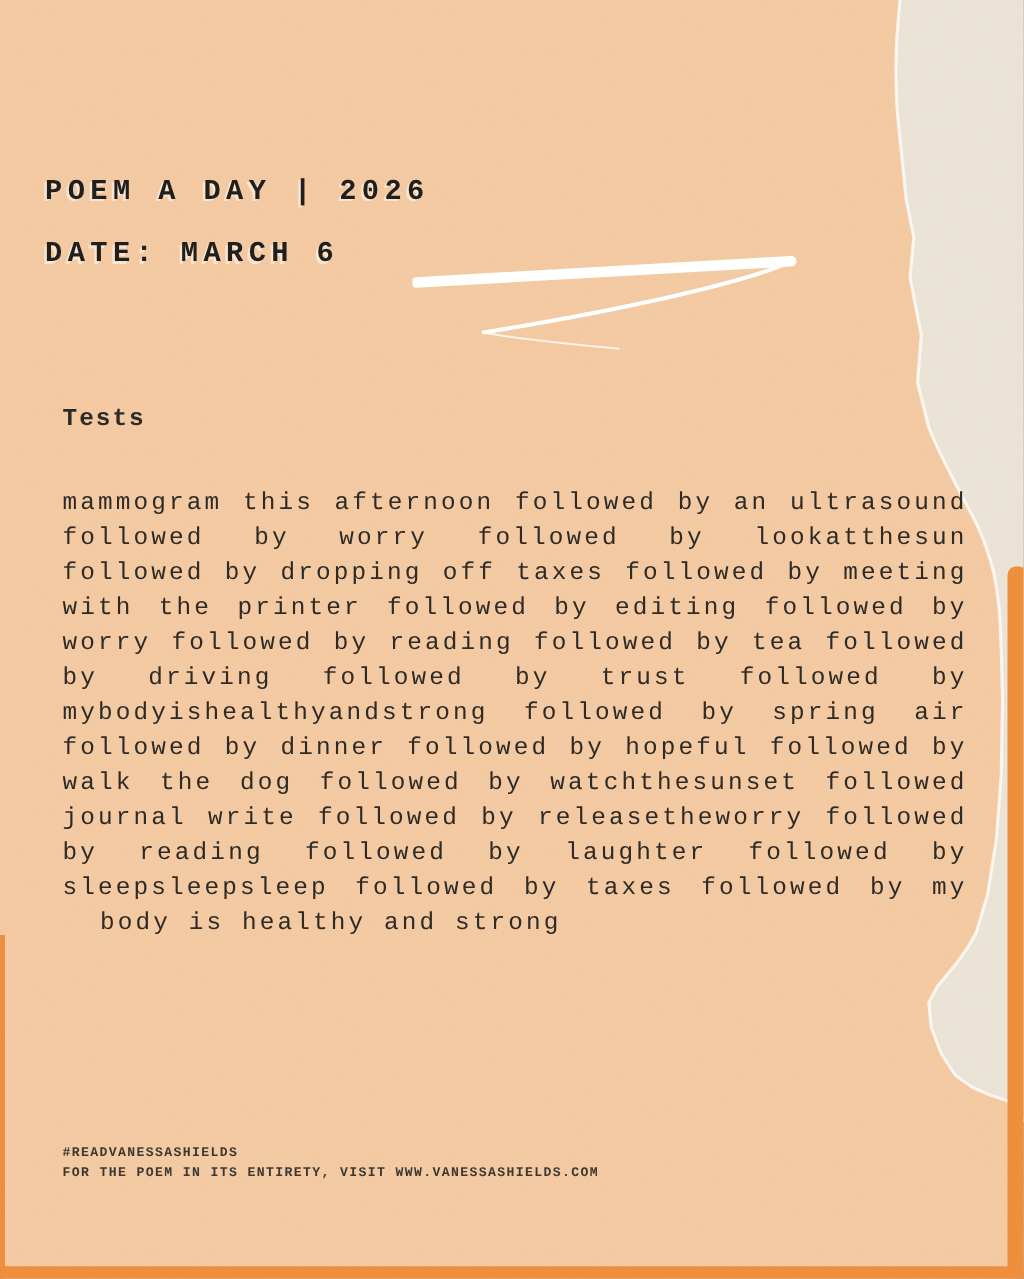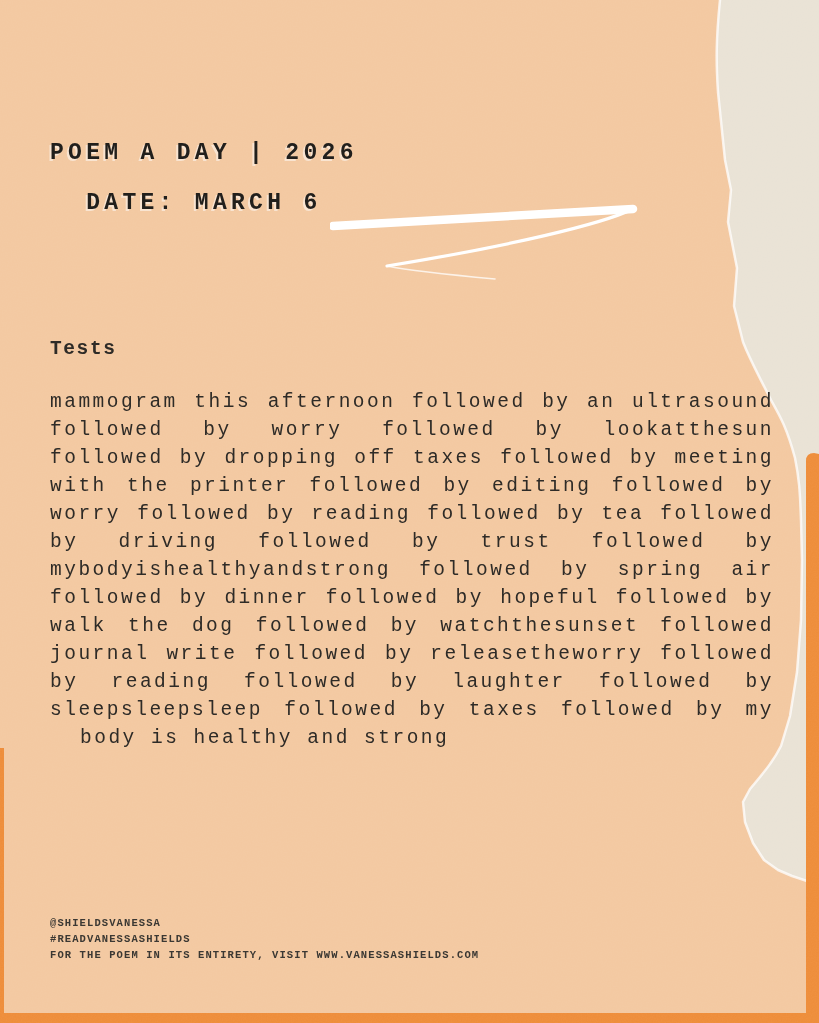--- a/index.html
+++ b/index.html
@@ -15,37 +15,37 @@
     position:relative;
     width:819px;height:1023px;
     margin:0 auto;
     overflow:hidden;
     background:var(--bg);
     font-family:"Liberation Mono","DejaVu Sans Mono",monospace;
   }
   .bg-svg{position:absolute;inset:0;z-index:0;display:block;}
   .content{position:absolute;inset:0;z-index:2;}
 
-  .header{position:absolute;left:50px;top:140px;text-align:center;}
+  .header{position:absolute;left:36px;top:140px;}
   .poster-title{
     margin:0;font-size:23px;font-weight:bold;line-height:26px;
     letter-spacing:4.3px;color:var(--ink);
     text-shadow:-2px 2px 0 rgba(255,255,255,0.5);
     white-space:nowrap;
   }
   .poster-date{
     margin:24px 0 0 0;font-size:23px;font-weight:bold;line-height:26px;
     letter-spacing:4.3px;color:var(--ink);
     text-shadow:-2px 2px 0 rgba(255,255,255,0.5);
     white-space:nowrap;
   }
   .squiggle{position:absolute;left:330px;top:190px;width:315px;height:90px;}
 
   .poem-title{
-    position:absolute;left:50px;top:338px;margin:0;
+    position:absolute;left:50px;top:324px;margin:0;
     font-size:19.5px;font-weight:bold;letter-spacing:1.6px;
     color:var(--body-ink);
   }
   .poem-body{
     position:absolute;left:50px;top:388px;width:724px;
     font-size:19.5px;font-weight:normal;color:var(--body-ink);
     letter-spacing:2.5px;line-height:28px;
   }
   .poem-line{
     text-align:justify;
@@ -116,19 +116,18 @@
         <div class="poem-line">mybodyishealthyandstrong followed by spring air</div>
         <div class="poem-line">followed by dinner followed by hopeful followed by</div>
         <div class="poem-line">walk the dog followed by watchthesunset followed</div>
         <div class="poem-line">journal write followed by releasetheworry followed</div>
         <div class="poem-line">by reading followed by laughter followed by</div>
         <div class="poem-line">sleepsleepsleep followed by taxes followed by my</div>
         <div class="poem-line">body is healthy and strong</div>
       </div>
 
     <div class="footer">
-      <div>@SHIELDSVANESSA</div>
       <div>#READVANESSASHIELDS</div>
       <div>FOR THE POEM IN ITS ENTIRETY, VISIT WWW.VANESSASHIELDS.COM</div>
     </div>
 
   </div>
 </div>
 
 </body></html>

